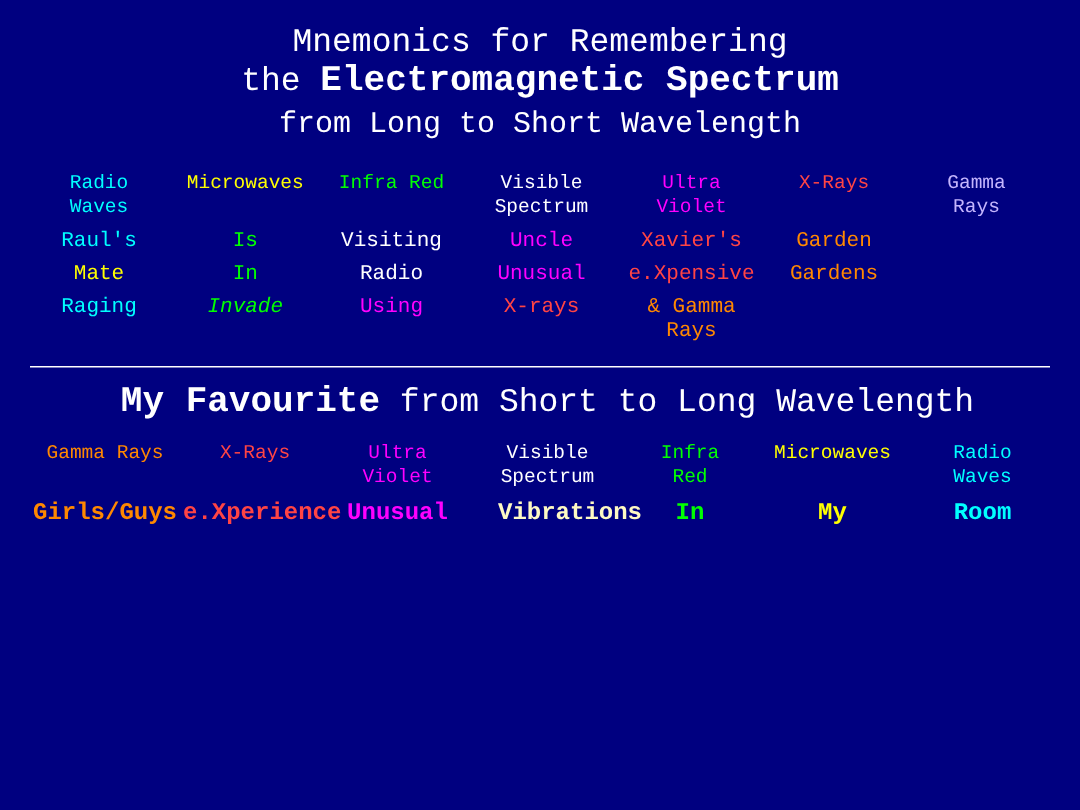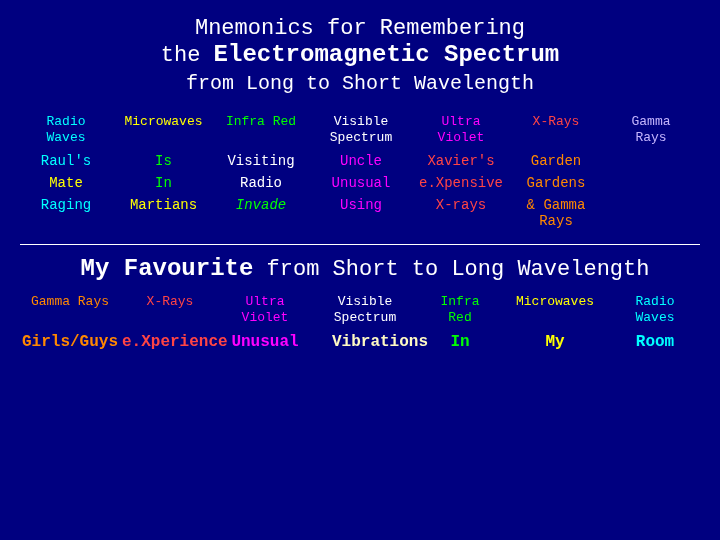--- a/index.html
+++ b/index.html
@@ -148,21 +148,20 @@
         <div class="mnemonic-row">
           <div class="mnemonic-cell" style="color: rgb(255, 255, 0); white-space: pre-line;">Mate</div>
           <div class="mnemonic-cell" style="color: rgb(0, 255, 0); white-space: pre-line;">In</div>
           <div class="mnemonic-cell" style="color: rgb(255, 255, 255); white-space: pre-line;">Radio</div>
           <div class="mnemonic-cell" style="color: rgb(255, 0, 255); white-space: pre-line;">Unusual</div>
           <div class="mnemonic-cell" style="color: rgb(255, 68, 68); white-space: pre-line;">e.Xpensive</div>
           <div class="mnemonic-cell" style="color: rgb(255, 136, 0); white-space: pre-line;">Gardens</div>
         </div>
         <div class="mnemonic-row">
           <div class="mnemonic-cell" style="color: rgb(0, 255, 255); white-space: pre-line;">Raging</div>
-          <div class="mnemonic-cell" style="color: rgb(255, 255, 0); white-space: pre-line;">Martians</div>
           <div class="mnemonic-cell" style="color: rgb(0, 255, 0); white-space: pre-line; font-style: italic;">Invade</div>
           <div class="mnemonic-cell" style="color: rgb(255, 0, 255); white-space: pre-line;">Using</div>
           <div class="mnemonic-cell" style="color: rgb(255, 68, 68); white-space: pre-line;">X-rays</div>
           <div class="mnemonic-cell" style="color: rgb(255, 136, 0); white-space: pre-line;">&amp; Gamma
 Rays</div>
         </div>
       </div>
   </div>
 
   <div class="divider"></div>

